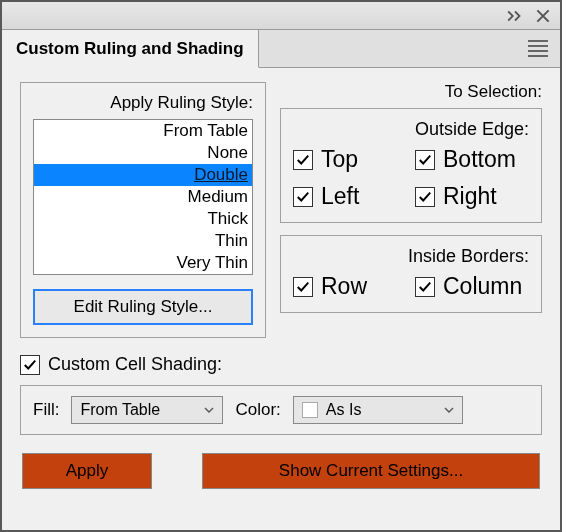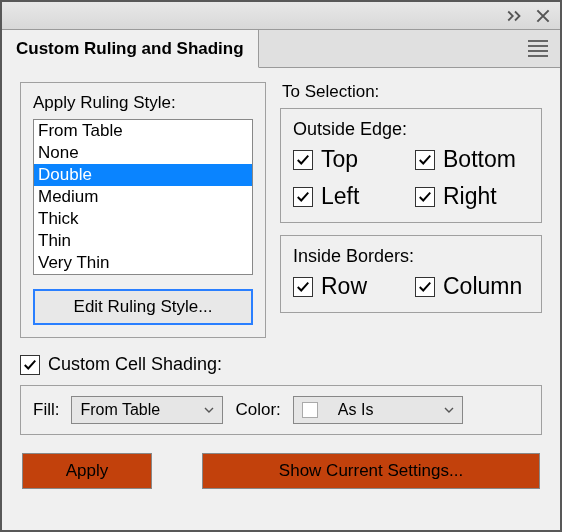--- a/index.html
+++ b/index.html
@@ -9,20 +9,21 @@
     font-size: 16px;
     background: #fff;
     color: #000;
   }
   .window {
     width: 562px;
     height: 532px;
     border: 2px solid #585858;
     background: #f0f0f0;
     position: relative;
+    text-align: right;
   }
   .titlebar {
     height: 28px;
     background: linear-gradient(#e8e8e8,#d8d8d8);
     border-bottom: 1px solid #9a9a9a;
     display: flex;
     justify-content: flex-end;
     align-items: center;
     padding-right: 8px;
     gap: 10px;
@@ -100,21 +101,22 @@
     overflow: hidden;
   }
   .listbox .item {
     padding: 0 4px;
     font-size: 17px;
     line-height: 22px;
     white-space: nowrap;
   }
   .listbox .item.selected {
     background: #0a84ff;
-    color: #ffffff;
+    color: #0f172a;
+    text-decoration: underline;
   }
   .edit-btn {
     width: 220px;
     height: 36px;
     margin-top: 14px;
     border: 2px solid #2a7fff;
     background: #e8e8e8;
     display: flex; align-items: center; justify-content: center;
     font-size: 17px;
   }
@@ -287,21 +289,21 @@
     <div class="shading-group">
       <span class="shading-label">Fill:</span>
       <div class="select fill">
         <span>From Table</span>
         <span class="chev"><svg viewBox="0 0 10 10" width="10" height="10">
               <path d="M1 3 L5 7 L9 3" stroke="#555" stroke-width="1.4" fill="none"></path>
             </svg></span>
       </div>
       <span class="shading-label">Color:</span>
       <div class="select swatch-select">
-        <div style="display:flex;align-items:center;gap:20px">
+        <div style="display:flex;align-items:center;gap:8px">
           <span class="swatch"></span>
           <span>As Is</span>
         </div>
         <span class="chev"><svg viewBox="0 0 10 10" width="10" height="10">
               <path d="M1 3 L5 7 L9 3" stroke="#555" stroke-width="1.4" fill="none"></path>
             </svg></span>
       </div>
     </div>
 
     <div class="bottom-buttons">

